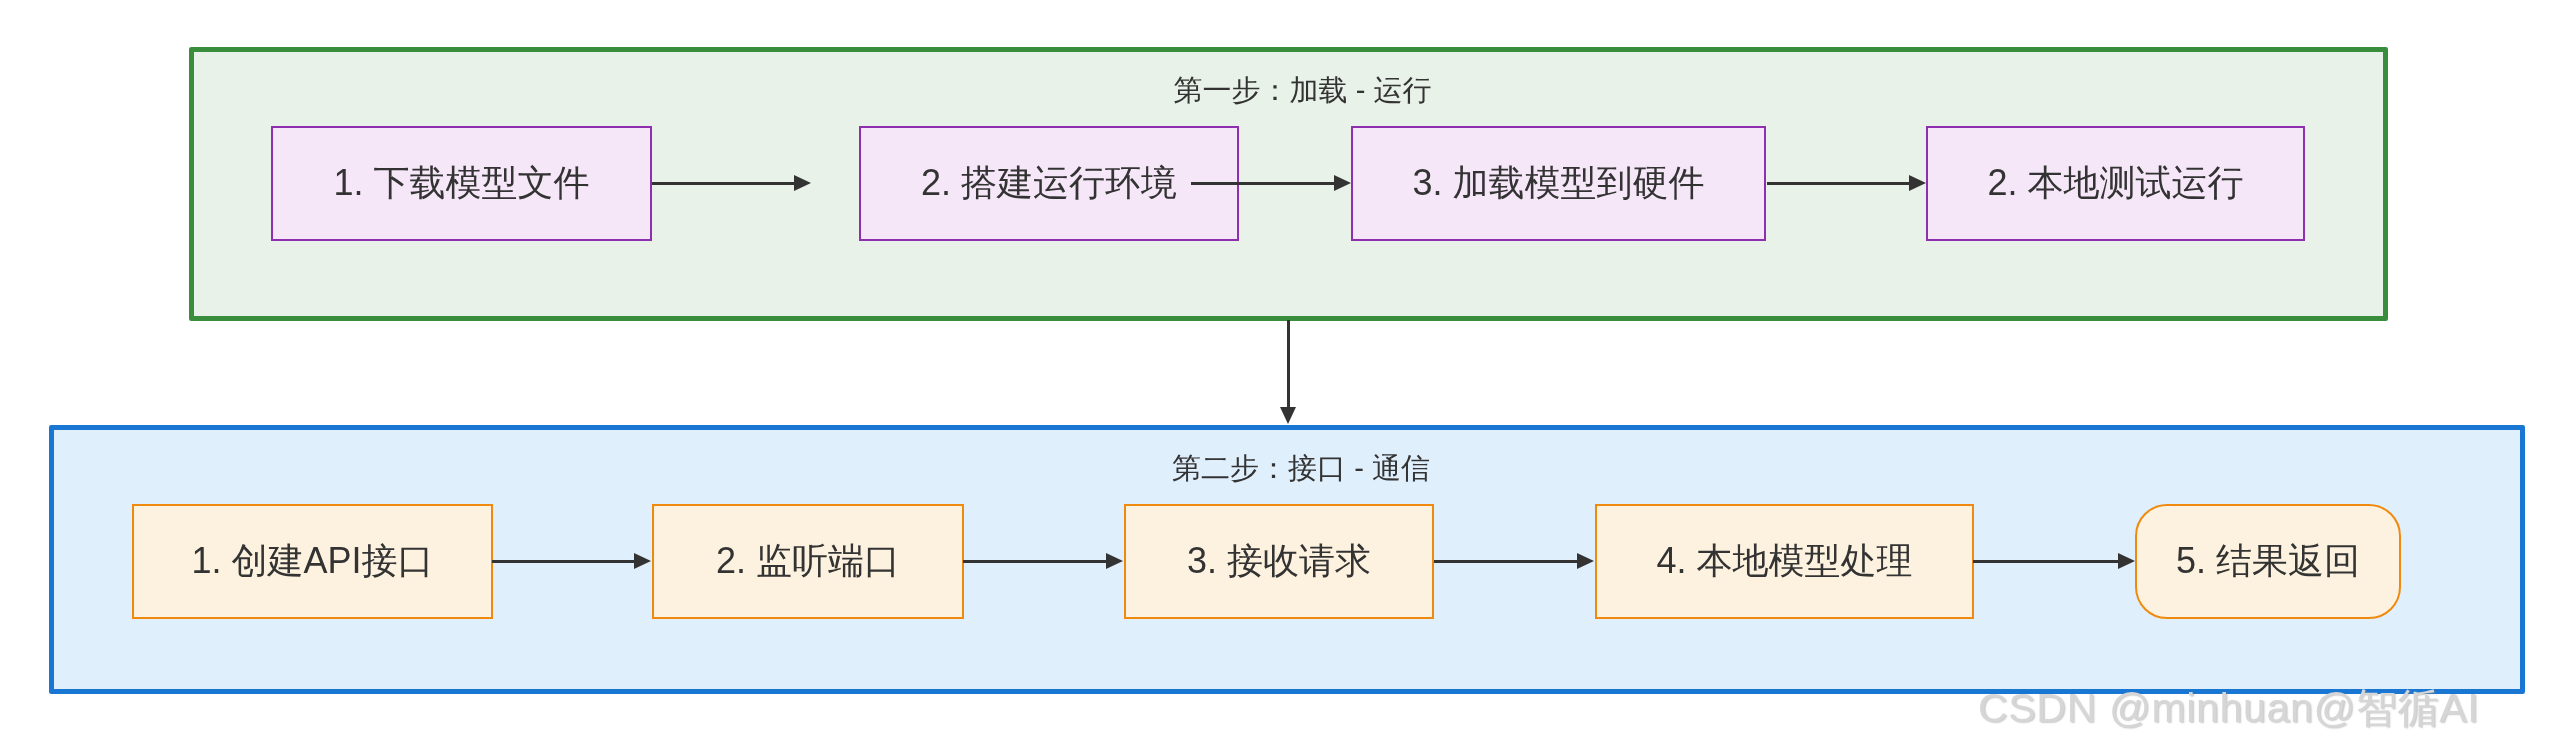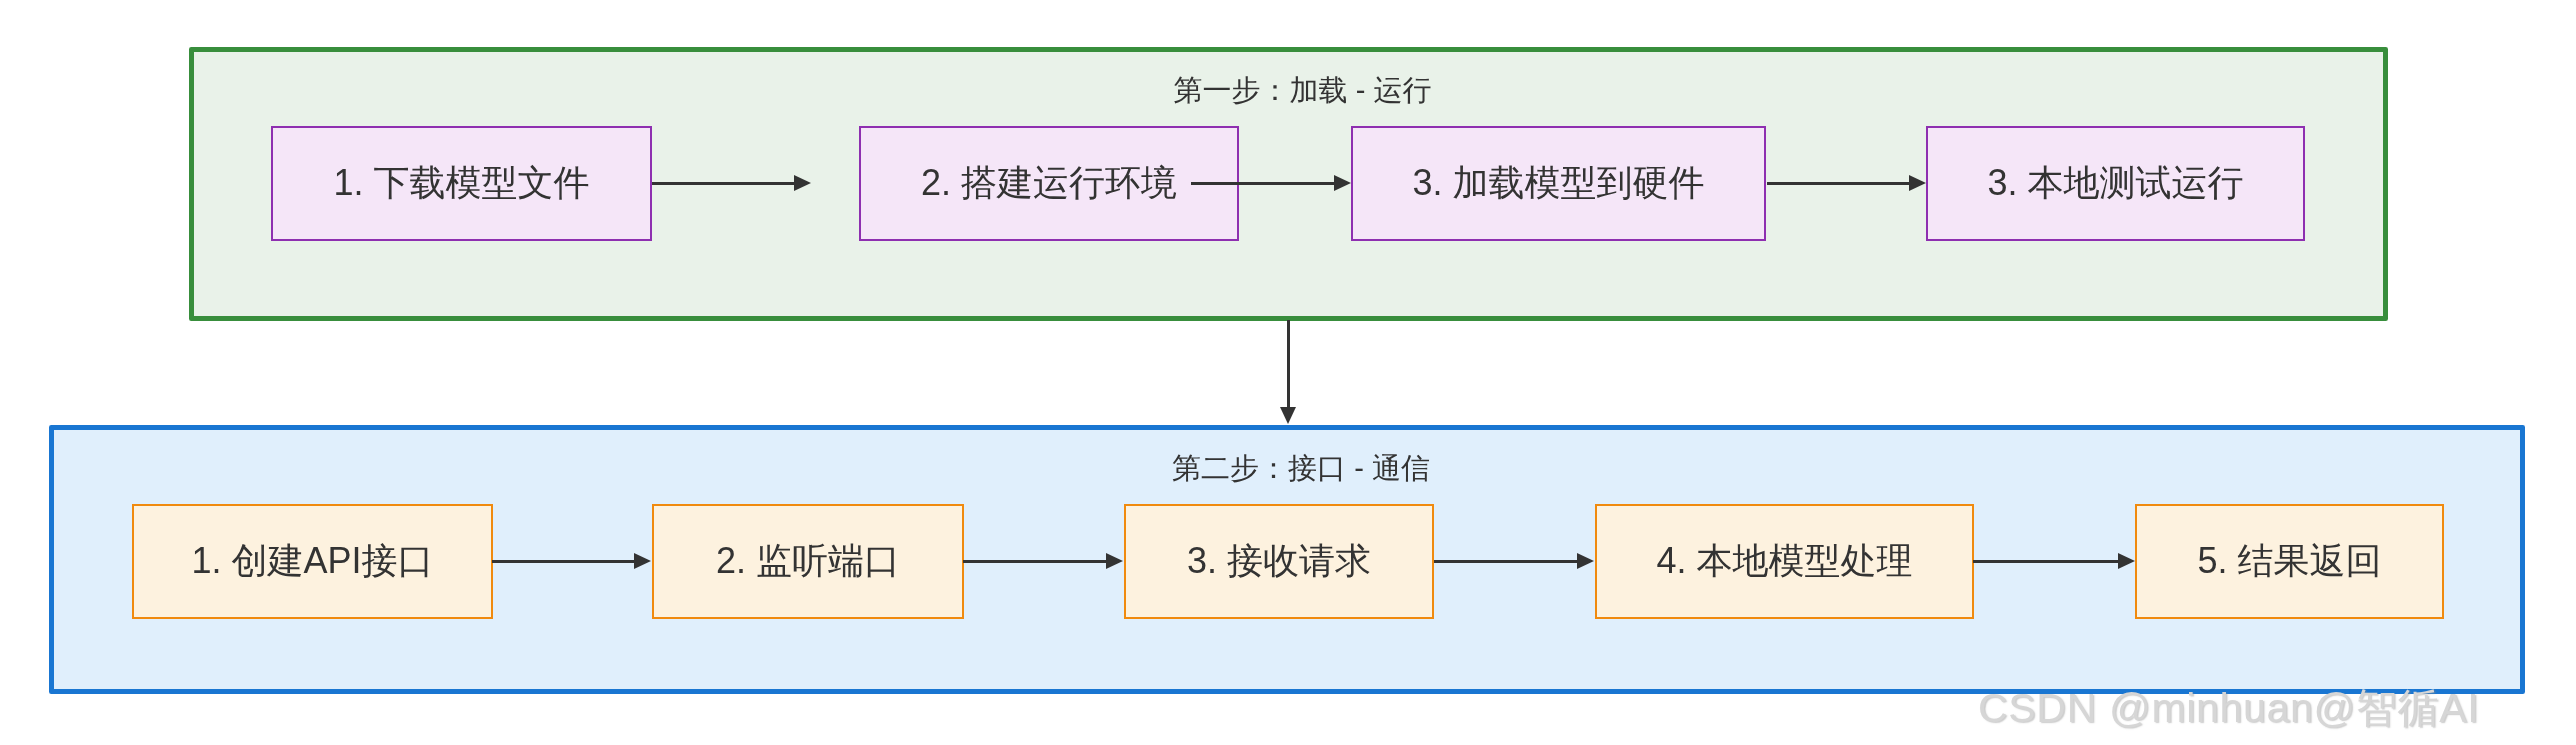--- a/index.html
+++ b/index.html
@@ -40,21 +40,21 @@
     white-space:nowrap;
   }
   .s1n1{left:271px;top:126px;width:381px;height:115px;}
   .s1n2{left:811px;top:126px;width:380px;height:115px;}
   .s1n3{left:1351px;top:126px;width:415px;height:115px;}
   .s1n4{left:1926px;top:126px;width:379px;height:115px;}
   .s2n1{left:132px;top:504px;width:361px;height:115px;}
   .s2n2{left:652px;top:504px;width:312px;height:115px;}
   .s2n3{left:1124px;top:504px;width:310px;height:115px;}
   .s2n4{left:1595px;top:504px;width:379px;height:115px;}
-  .s2n5{left:2135px;top:504px;width:309px;height:115px;}
+  .s2n5{left:2135px;top:504px;width:266px;height:115px;border-radius:32px;}
 
   .harrow{
     position:absolute;
     height:2.9px;
     background:#333333;
   }
   .harrow::after{
     content:'';
     position:absolute;
     right:-17.3px;top:50%;
@@ -109,21 +109,21 @@
     <div class="section-title">第一步：加载 - 运行</div>
   </div>
 
   <div class="section sec2" style="background: rgb(224, 239, 252); border-color: rgb(25, 118, 210);">
     <div class="section-title">第二步：接口 - 通信</div>
   </div>
 
   <div class="node s1n1" style="background: rgb(245, 230, 248); border-color: rgb(142, 47, 176);">1. 下载模型文件</div>
   <div class="node s1n2" style="background: rgb(245, 230, 248); border-color: rgb(142, 47, 176); margin-left: 48px;">2. 搭建运行环境</div>
   <div class="node s1n3" style="background: rgb(245, 230, 248); border-color: rgb(142, 47, 176);">3. 加载模型到硬件</div>
-  <div class="node s1n4" style="background: rgb(245, 230, 248); border-color: rgb(142, 47, 176);">3. 本地测试运行</div>
+  <div class="node s1n4" style="background: rgb(245, 230, 248); border-color: rgb(142, 47, 176);">2. 本地测试运行</div>
 
   <div class="node s2n1" style="background: rgb(253, 242, 223); border-color: rgb(240, 138, 14);">1. 创建API接口</div>
   <div class="node s2n2" style="background: rgb(253, 242, 223); border-color: rgb(240, 138, 14);">2. 监听端口</div>
   <div class="node s2n3" style="background: rgb(253, 242, 223); border-color: rgb(240, 138, 14);">3. 接收请求</div>
   <div class="node s2n4" style="background: rgb(253, 242, 223); border-color: rgb(240, 138, 14);">4. 本地模型处理</div>
   <div class="node s2n5" style="background: rgb(253, 242, 223); border-color: rgb(240, 138, 14);">5. 结果返回</div>
 
   <div class="harrow a1" style="background: rgb(51, 51, 51);"></div>
   <div class="harrow a2" style="background: rgb(51, 51, 51);"></div>
   <div class="harrow a3" style="background: rgb(51, 51, 51);"></div>

